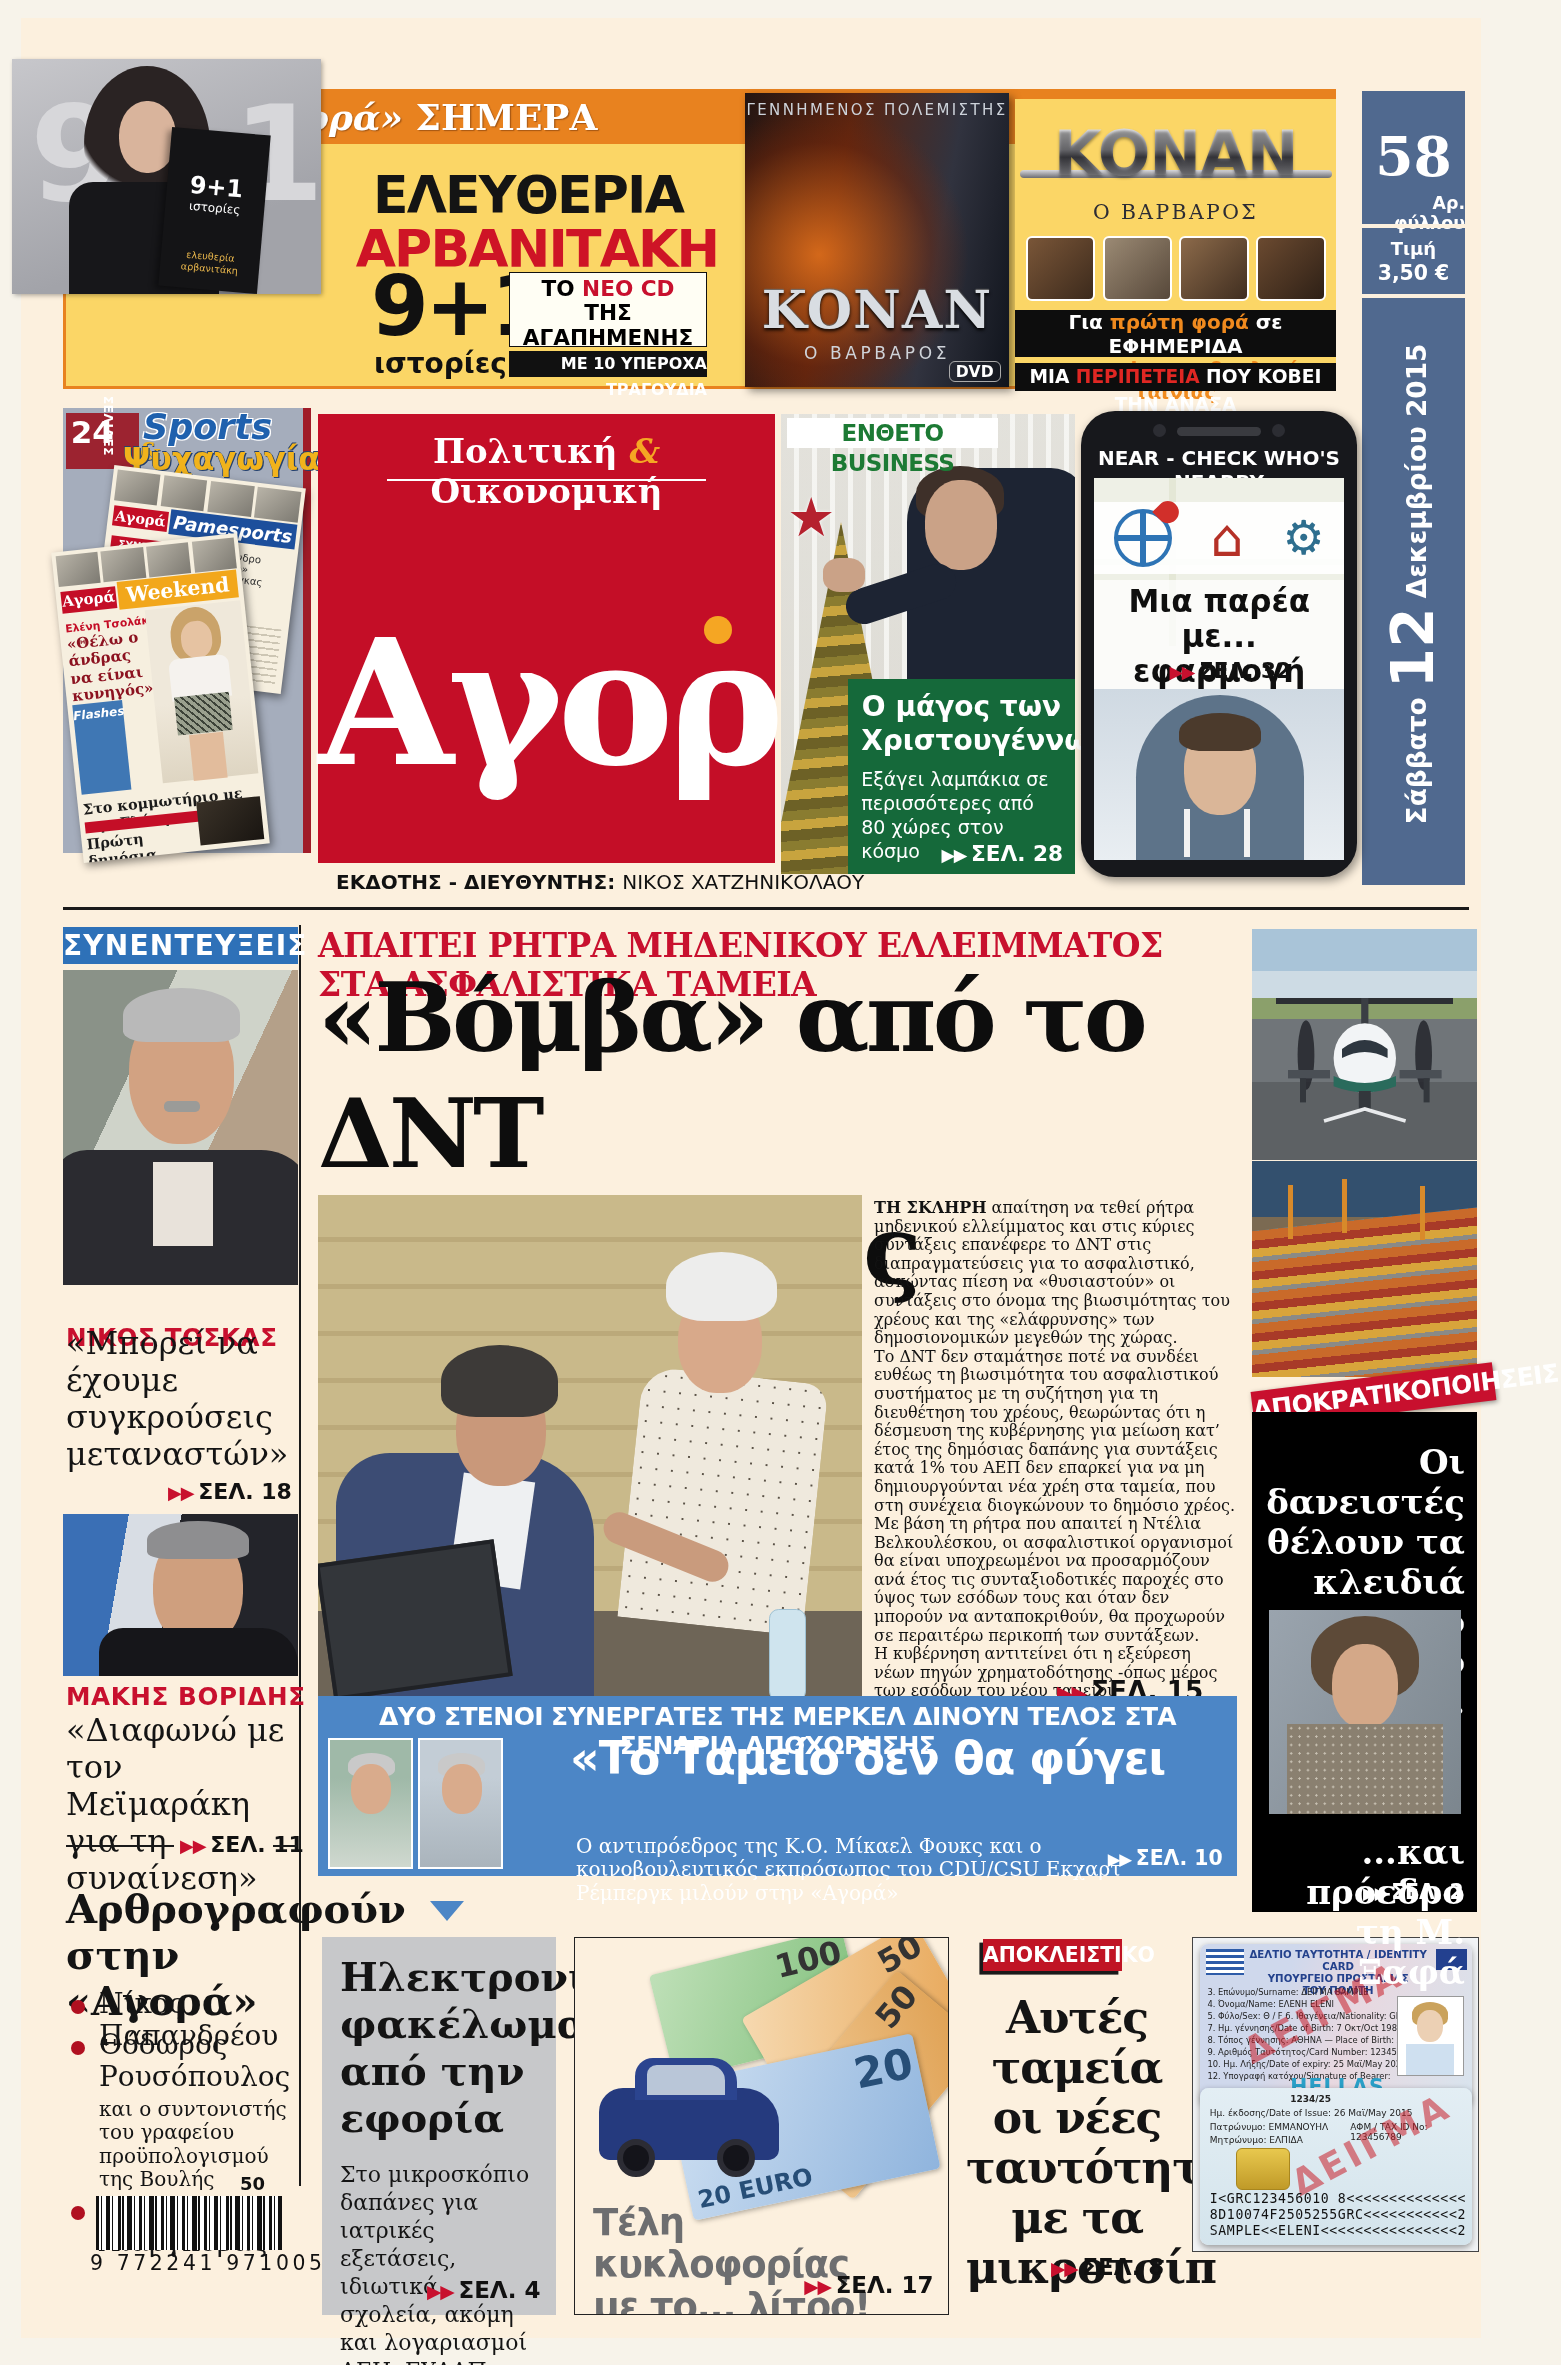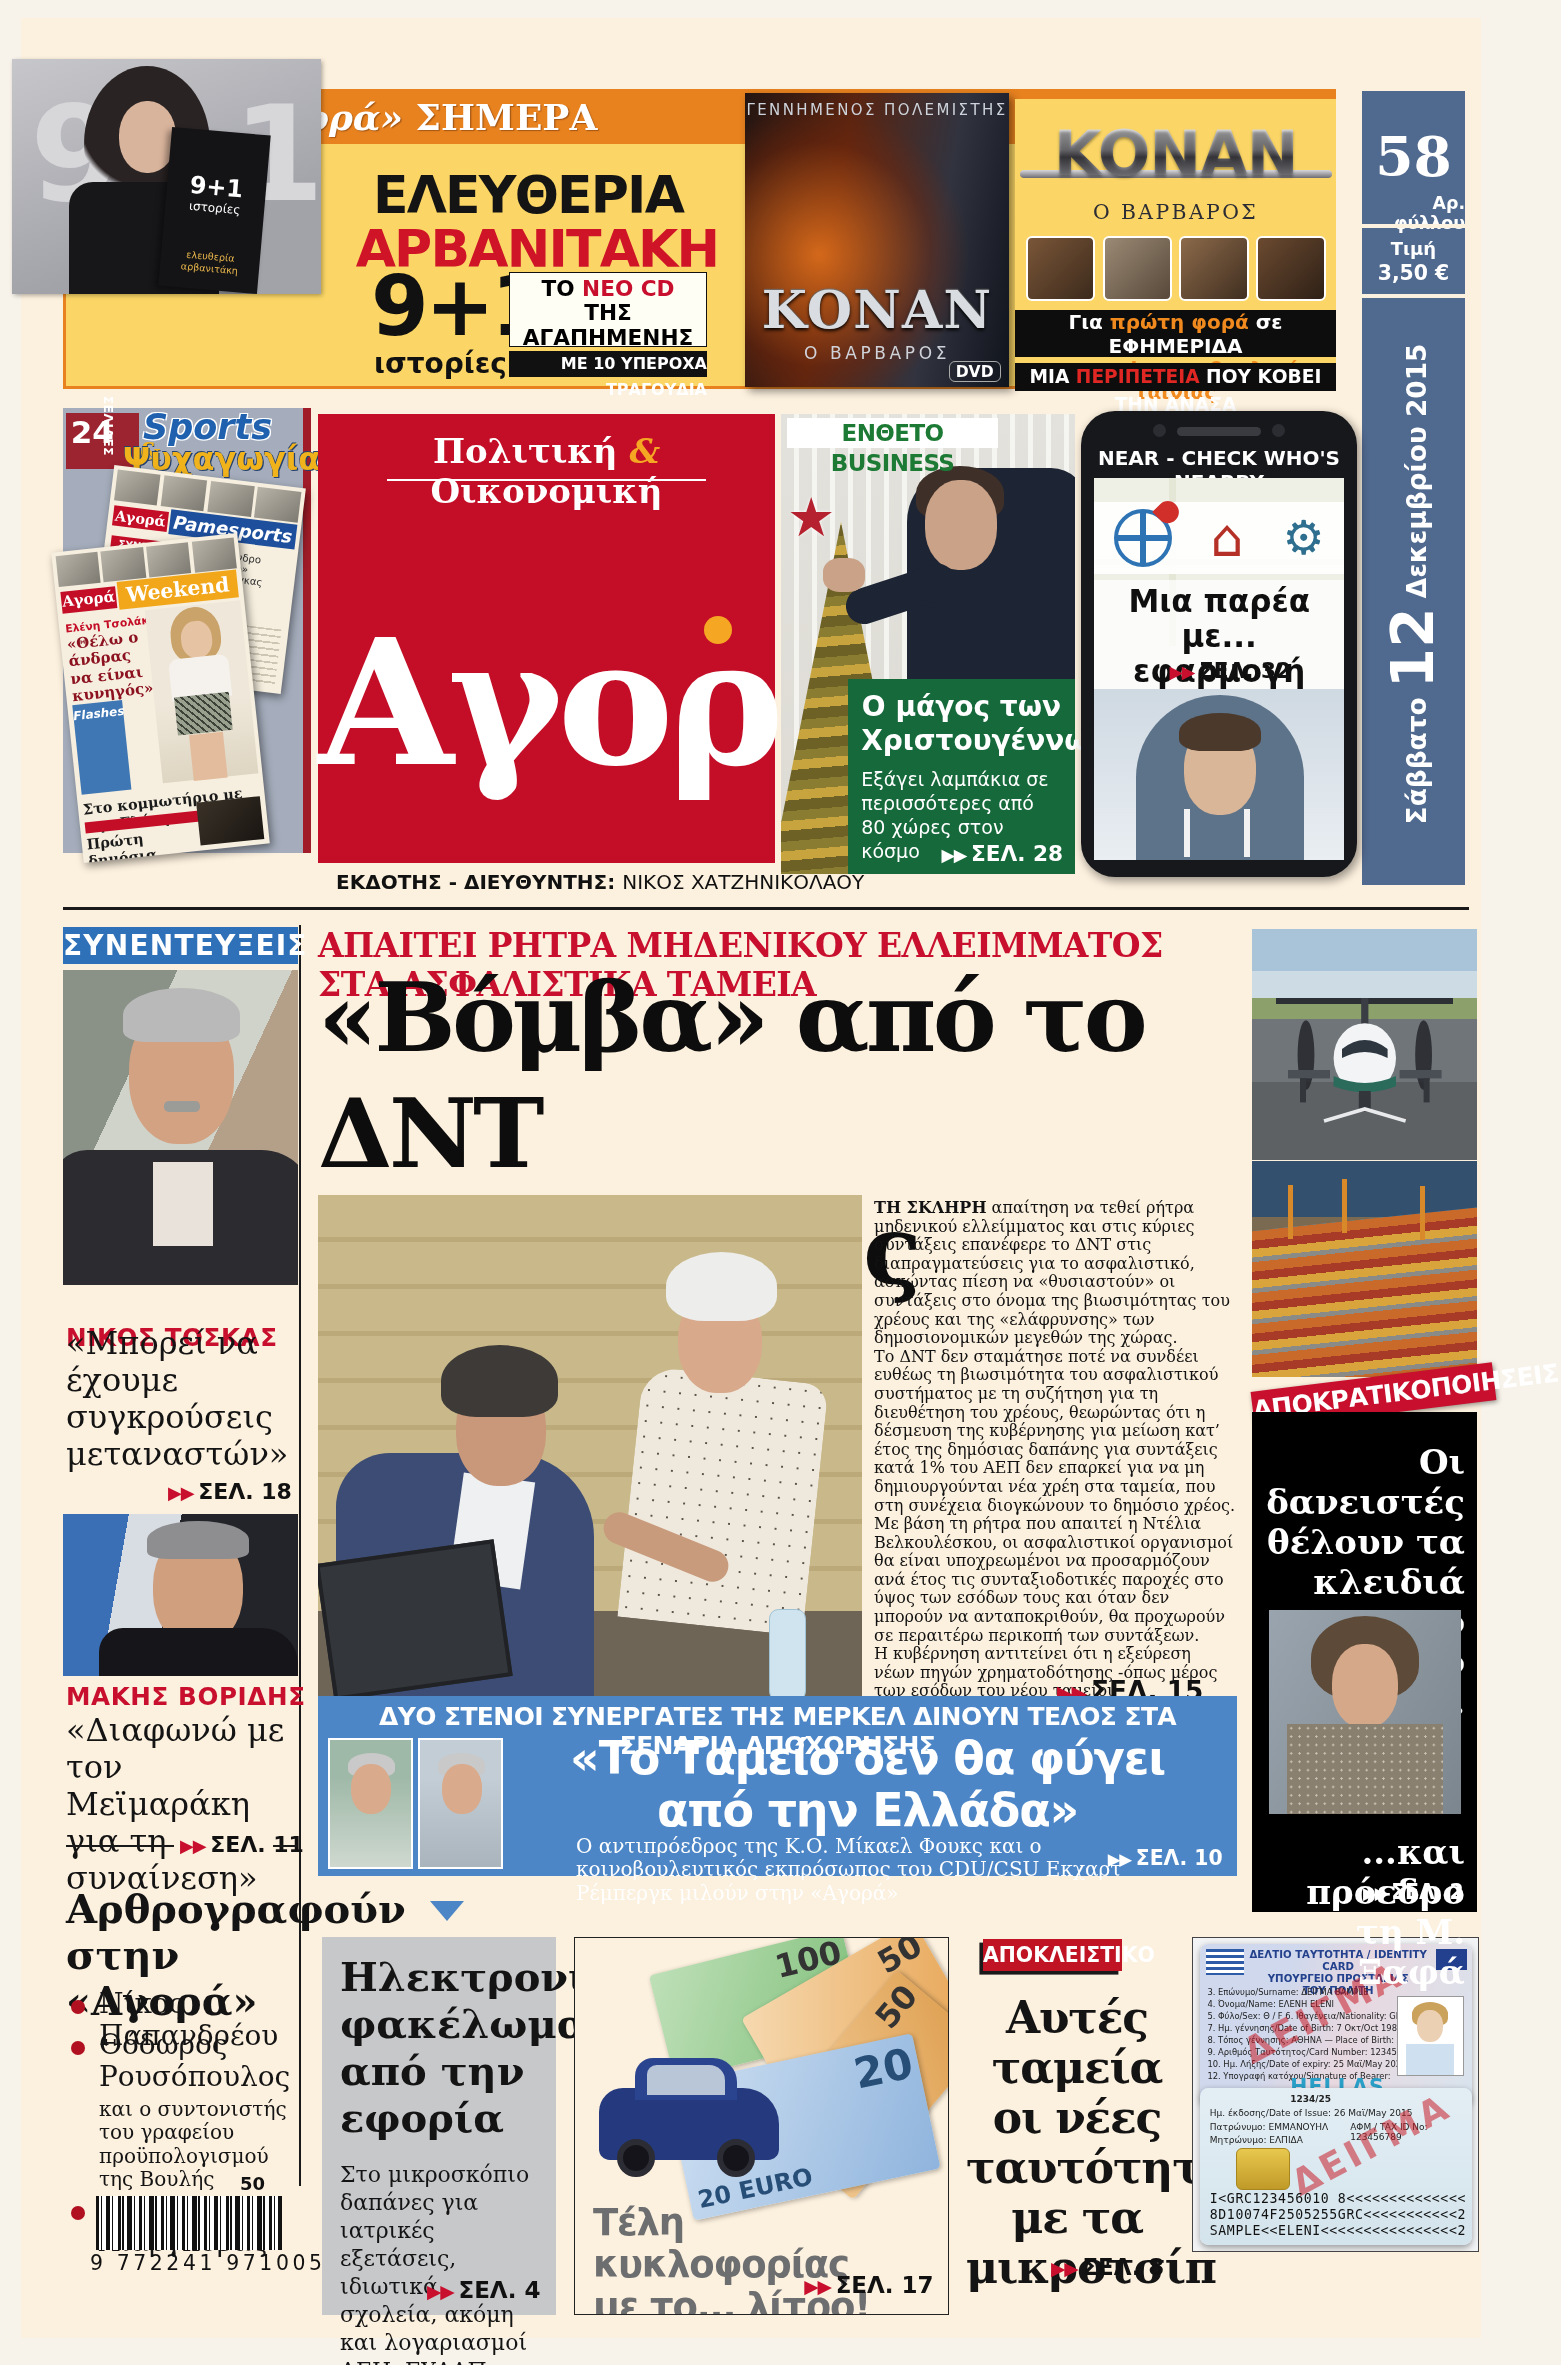--- a/index.html
+++ b/index.html
@@ -544,21 +544,21 @@
     <div class="mk">ΔΥΟ ΣΤΕΝΟΙ ΣΥΝΕΡΓΑΤΕΣ ΤΗΣ ΜΕΡΚΕΛ ΔΙΝΟΥΝ ΤΕΛΟΣ ΣΤΑ ΣΕΝΑΡΙΑ ΑΠΟΧΩΡΗΣΗΣ</div>
     <div class="ph1">
         <div class="hair"></div>
         <div class="face"></div>
       </div>
     <div class="ph2">
         <div class="hair"></div>
         <div class="face"></div>
       </div>
     <div class="mh">
-      <span>«Το Ταμείο δεν θα φύγει</span><br><span>από την Ελλάδα»</span>
+      <span>«Το Ταμείο δεν θα φύγει</span><br>
     </div>
     <div class="ms">Ο αντιπρόεδρος της Κ.Ο. Μίκαελ Φουκς και ο κοινοβουλευτικός εκπρόσωπος του CDU/CSU Εκχαρτ Ρέμπεργκ μιλούν στην «Αγορά»</div>
     <div class="mp"><span class="arrow white">▶▶</span><span>ΣΕΛ. 10</span></div>
   </div>
   <div class="abs mtri"></div>
 
   <div class="abs taxbox">
     <div class="t">
       <span>Ηλεκτρονικό</span><br>
       <span>φακέλωμα</span><br>

